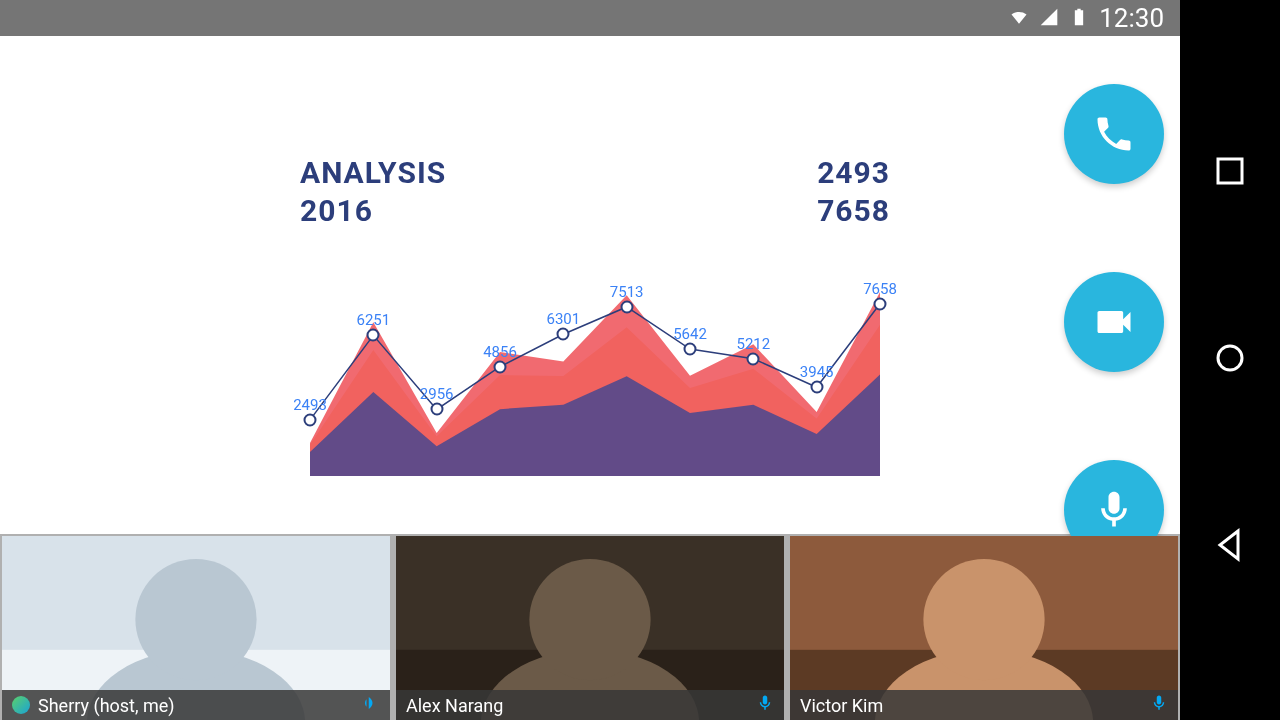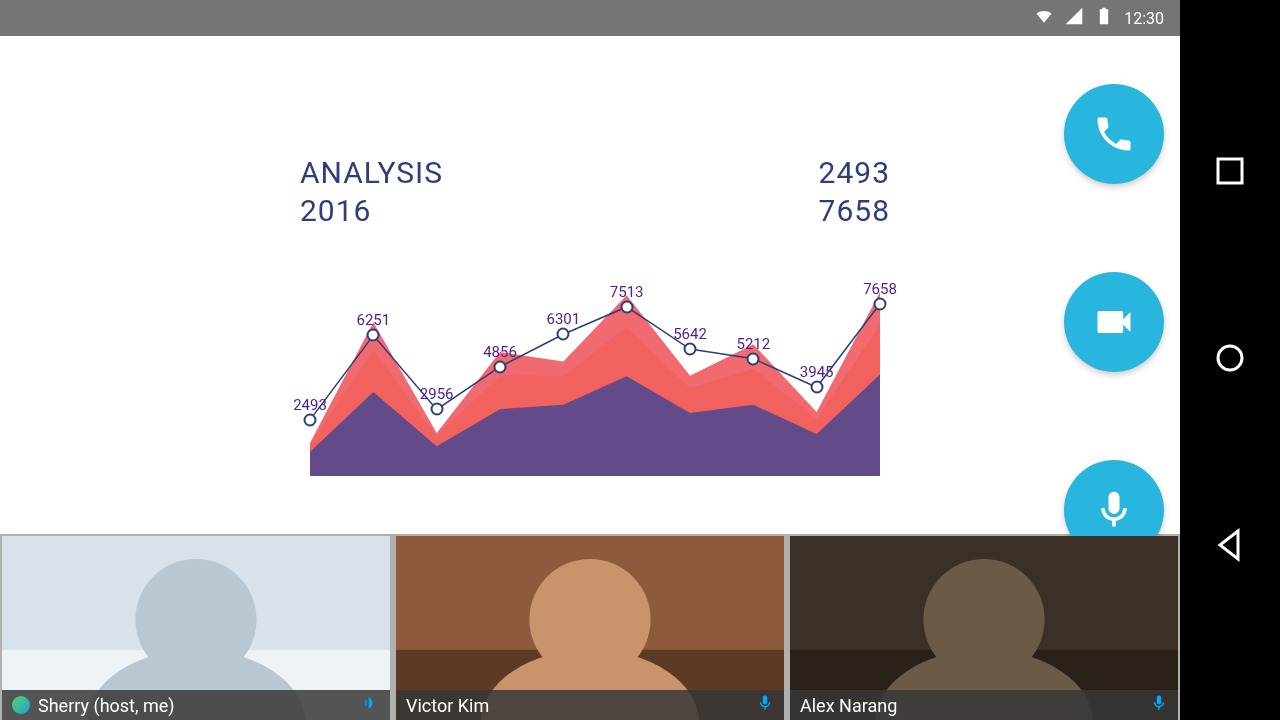--- a/index.html
+++ b/index.html
@@ -1,37 +1,37 @@
 <!DOCTYPE html>
 <html><head>
 <meta charset="utf-8">
 <style>
   html,body{margin:0;padding:0;width:1280px;height:720px;font-family:Roboto,Arial,sans-serif;background:#000;overflow:hidden}
   .device{display:flex;width:1280px;height:720px}
   .screen{width:1180px;height:720px;display:flex;flex-direction:column;background:#fff}
   .navbar{width:100px;height:720px;background:#000;display:flex;flex-direction:column;align-items:center;justify-content:space-around;padding:80px 0;box-sizing:border-box}
   .navbtn svg{width:36px;height:36px;stroke:#fff;fill:none;stroke-width:3}
-  .statusbar{height:36px;background:#757575;display:flex;align-items:center;justify-content:flex-end;color:#fff;font-size:16px;padding-right:16px;gap:10px}
+  .statusbar{height:36px;background:#757575;display:flex;align-items:center;justify-content:flex-end;color:#fff;font-size:26px;padding-right:16px;gap:10px}
   .statusbar svg{width:20px;height:20px;fill:#fff}
   .content{position:relative;flex:1;background:#fff}
-  .title-row{position:absolute;top:118px;left:300px;right:290px;display:flex;justify-content:space-between;color:#2c3e7b;font-size:30px;font-weight:400;letter-spacing:1px}
+  .title-row{position:absolute;top:118px;left:300px;right:290px;display:flex;justify-content:space-between;color:#2c3e7b;font-size:30px;font-weight:700;letter-spacing:1px}
   .title-row .col{display:flex;flex-direction:column;line-height:1.25}
   .title-row .right{text-align:right}
   .chart{position:absolute;left:300px;top:230px;width:590px;height:210px}
   .fab-col{position:absolute;right:16px;top:48px;display:flex;flex-direction:column;gap:88px}
   .fab{width:100px;height:100px;border-radius:50%;background:#29b6de;display:flex;align-items:center;justify-content:center;box-shadow:0 3px 6px rgba(0,0,0,.2)}
   .fab svg{width:44px;height:44px;fill:#fff}
   .strip{height:186px;background:#b0b0b0;display:flex;gap:6px;padding:2px 2px 0 2px;box-sizing:border-box}
   .tile{flex:1;position:relative;background:#808080;overflow:hidden}
   .thumb{position:absolute;inset:0}
   .namebar{position:absolute;left:0;right:0;bottom:0;height:30px;background:rgba(55,55,55,.85);color:#fff;display:flex;align-items:center;padding:0 10px;font-size:18px;justify-content:space-between}
   .namebar .left{display:flex;align-items:center;gap:8px}
   .mic-ico svg,.spk-ico svg{width:18px;height:18px;fill:#03a9f4}
   .presence{width:18px;height:18px;border-radius:50%;background:linear-gradient(135deg,#5bd16a,#1aa2d6)}
-  .pt-label{position:absolute;color:#4c1d95;font-size:15px;white-space:nowrap;transform:translate(-50%,-100%)}
+  .pt-label{position:absolute;color:#3b82f6;font-size:15px;white-space:nowrap;transform:translate(-50%,-100%)}
   .pt-dot{position:absolute;width:9px;height:9px;border-radius:50%;background:#fff;border:2px solid #2c3e7b;transform:translate(-50%,-50%)}
 </style>
 </head>
 <body>
 
 <div class="device">
   <div class="screen">
     <div class="statusbar">
       <span><svg viewBox="0 0 24 24">
             <path d="M12 20l9-11c-5-4-13-4-18 0l9 11z"></path>
@@ -96,44 +96,44 @@
               <span class="presence"></span>
               <span>Sherry (host, me)</span>
             </div>
             <span class="spk-ico"><svg viewBox="0 0 24 24">
                 <path d="M4 12c0-2 1-4 2-5v10c-1-1-2-3-2-5zm5-8v16c3-2 5-5 5-8s-2-6-5-8z"></path>
               </svg></span>
           </div>
         </div>
         <div class="tile">
           <div class="thumb"><svg width="100%" height="100%" viewBox="0 0 320 184" preserveAspectRatio="xMidYMid slice">
+              <rect width="320" height="184" fill="#3a3026"></rect>
+              <rect x="0" y="110" width="320" height="74" fill="#2a2119"></rect>
+              <ellipse cx="160" cy="170" rx="90" ry="60" fill="#6b5a48"></ellipse>
+              <circle cx="160" cy="85" r="50" fill="#6b5a48"></circle>
+            </svg></div>
+          <div class="namebar">
+            <div class="left">
+              <span>Alex Narang</span>
+            </div>
+            <span class="mic-ico"><svg viewBox="0 0 24 24">
+                <path d="M12 14c1.7 0 3-1.3 3-3V5c0-1.7-1.3-3-3-3S9 3.3 9 5v6c0 1.7 1.3 3 3 3zm5-3c0 2.8-2.2 5-5 5s-5-2.2-5-5H5c0 3.5 2.6 6.4 6 6.9V21h2v-3.1c3.4-.5 6-3.4 6-6.9h-2z"></path>
+              </svg></span>
+          </div>
+        </div>
+        <div class="tile">
+          <div class="thumb"><svg width="100%" height="100%" viewBox="0 0 320 184" preserveAspectRatio="xMidYMid slice">
               <rect width="320" height="184" fill="#8d5a3c"></rect>
               <rect x="0" y="110" width="320" height="74" fill="#5c3a24"></rect>
               <ellipse cx="160" cy="170" rx="90" ry="60" fill="#c9936b"></ellipse>
               <circle cx="160" cy="85" r="50" fill="#c9936b"></circle>
             </svg></div>
           <div class="namebar">
             <div class="left">
               <span>Victor Kim</span>
-            </div>
-            <span class="mic-ico"><svg viewBox="0 0 24 24">
-                <path d="M12 14c1.7 0 3-1.3 3-3V5c0-1.7-1.3-3-3-3S9 3.3 9 5v6c0 1.7 1.3 3 3 3zm5-3c0 2.8-2.2 5-5 5s-5-2.2-5-5H5c0 3.5 2.6 6.4 6 6.9V21h2v-3.1c3.4-.5 6-3.4 6-6.9h-2z"></path>
-              </svg></span>
-          </div>
-        </div>
-        <div class="tile">
-          <div class="thumb"><svg width="100%" height="100%" viewBox="0 0 320 184" preserveAspectRatio="xMidYMid slice">
-              <rect width="320" height="184" fill="#3a3026"></rect>
-              <rect x="0" y="110" width="320" height="74" fill="#2a2119"></rect>
-              <ellipse cx="160" cy="170" rx="90" ry="60" fill="#6b5a48"></ellipse>
-              <circle cx="160" cy="85" r="50" fill="#6b5a48"></circle>
-            </svg></div>
-          <div class="namebar">
-            <div class="left">
-              <span>Alex Narang</span>
             </div>
             <span class="mic-ico"><svg viewBox="0 0 24 24">
                 <path d="M12 14c1.7 0 3-1.3 3-3V5c0-1.7-1.3-3-3-3S9 3.3 9 5v6c0 1.7 1.3 3 3 3zm5-3c0 2.8-2.2 5-5 5s-5-2.2-5-5H5c0 3.5 2.6 6.4 6 6.9V21h2v-3.1c3.4-.5 6-3.4 6-6.9h-2z"></path>
               </svg></span>
           </div>
         </div>
       </div>
   </div>
 
   <div class="navbar">

